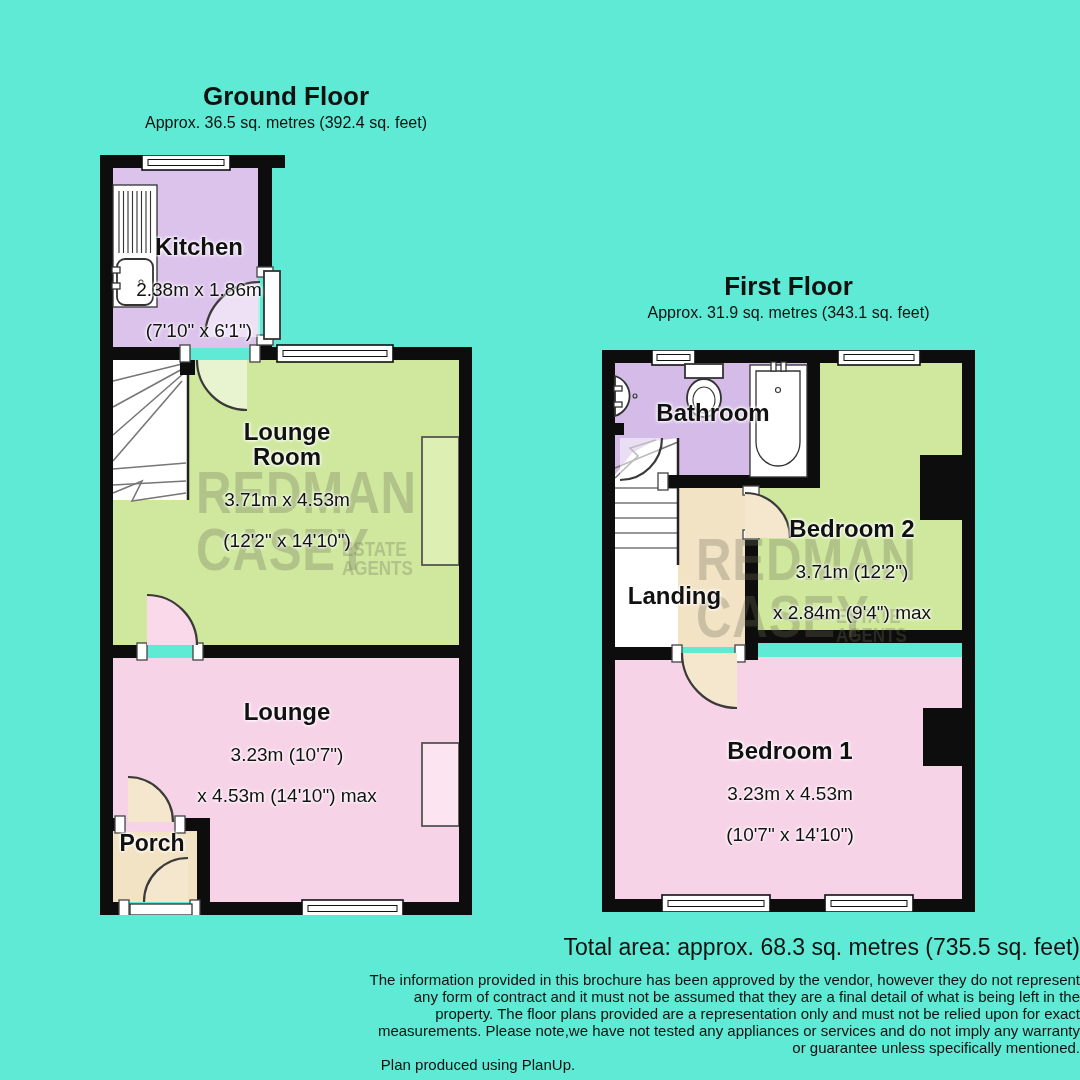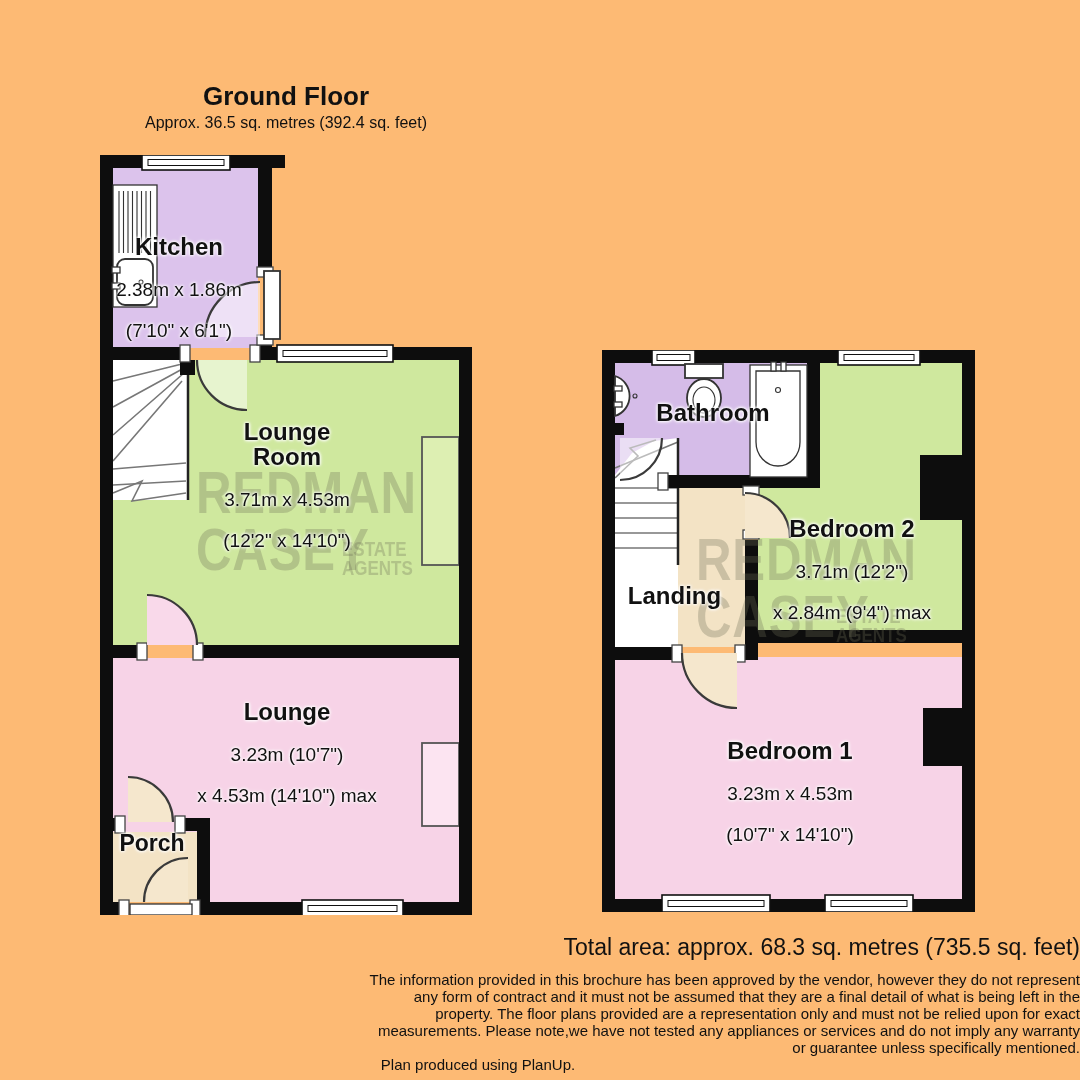--- a/index.html
+++ b/index.html
@@ -1,16 +1,16 @@
 <!DOCTYPE html>
 <html style="--c-wall: #0d0d0d; --c-kitchen: #dcc3ec; --c-bathroom: #d5bce8; --c-green: #cfe89e; --c-pink: #f7d3e7; --c-cream: #f3e3c5;"><head>
 <meta charset="utf-8">
 <style>
   html,body{margin:0;padding:0;background:#fff;}
-  .page{position:relative;width:1080px;height:1080px;background:#fdba74;overflow:hidden;
+  .page{position:relative;width:1080px;height:1080px;background:#5eead4;overflow:hidden;
         font-family:"Liberation Sans",sans-serif;color:#111;}
   .plan{position:absolute;}
   
   .wall{fill:var(--c-wall,#0d0d0d);}
   .rm-k{fill:var(--c-kitchen,#dcc3ec);}
   .rm-b{fill:var(--c-bathroom,#d5bce8);}
   .rm-g{fill:var(--c-green,#cfe89e);}
   .rm-p{fill:var(--c-pink,#f7d3e7);}
   .rm-c{fill:var(--c-cream,#f3e3c5);}
   .alc-g{fill:#ddefb2;stroke:#555;stroke-width:1.8;}
@@ -145,20 +145,24 @@
     <g>
       <rect class="fixthin" x="13" y="30" width="44" height="122"></rect>
       <path class="fixline" d="M19 36 V98 M23.5 36 V98 M28 36 V98 M32.5 36 V98 M37 36 V98 M41.5 36 V98 M46 36 V98 M50.5 36 V98"></path>
       <rect class="fix" x="17" y="104" width="36" height="46" rx="8"></rect>
       <rect class="fixthin" x="12" y="112" width="8" height="6"></rect>
       <rect class="fixthin" x="12" y="128" width="8" height="6"></rect>
       <circle class="fixline" cx="41" cy="127" r="2"></circle>
     </g>
   </svg>
 
+  <div class="floor-header" style="left:602px;top:272px;width:373px">
+    <div class="floor-title">First Floor</div>
+    <div class="floor-sub">Approx. 31.9 sq. metres (343.1 sq. feet)</div>
+  </div>
 
   <svg class="plan" style="left:602px;top:350px" width="373" height="562" viewBox="0 0 373 562">
 
     <rect class="rm-b" x="13" y="13" width="192" height="112"></rect>
     <rect class="rm-b" x="13" y="83" width="63" height="55"></rect>
     <rect class="rm-g" x="218" y="13" width="142" height="267"></rect>
     <rect class="rm-g" x="156" y="138" width="204" height="142"></rect>
     <rect class="rm-c" x="76" y="138" width="67" height="159"></rect>
     <rect class="rm-p" x="13" y="307" width="347" height="242"></rect>
 
@@ -250,21 +254,21 @@
     <div>ESTATE</div>
     <div>AGENTS</div>
   </div>
   <div class="wm" style="left:696px;top:532px">REDMAN</div>
   <div class="wm" style="left:696px;top:589px">CASEY</div>
   <div class="wm-tag" style="left:836px;top:607px">
     <div>ESTATE</div>
     <div>AGENTS</div>
   </div>
 
-  <div class="room-label" style="left:84px;top:234px;width:190px">
+  <div class="room-label" style="left:104px;top:234px;width:190px">
     <div class="room-name">Kitchen</div>
     <div class="room-dim">2.38m x 1.86m</div>
     <div class="room-dim">(7'10" x 6'1")</div>
   </div>
   <div class="room-label" style="left:167px;top:419px;width:240px">
     <div class="room-name">Lounge</div>
     <div class="room-name">Room</div>
     <div class="room-dim">3.71m x 4.53m</div>
     <div class="room-dim">(12'2" x 14'10")</div>
   </div>

